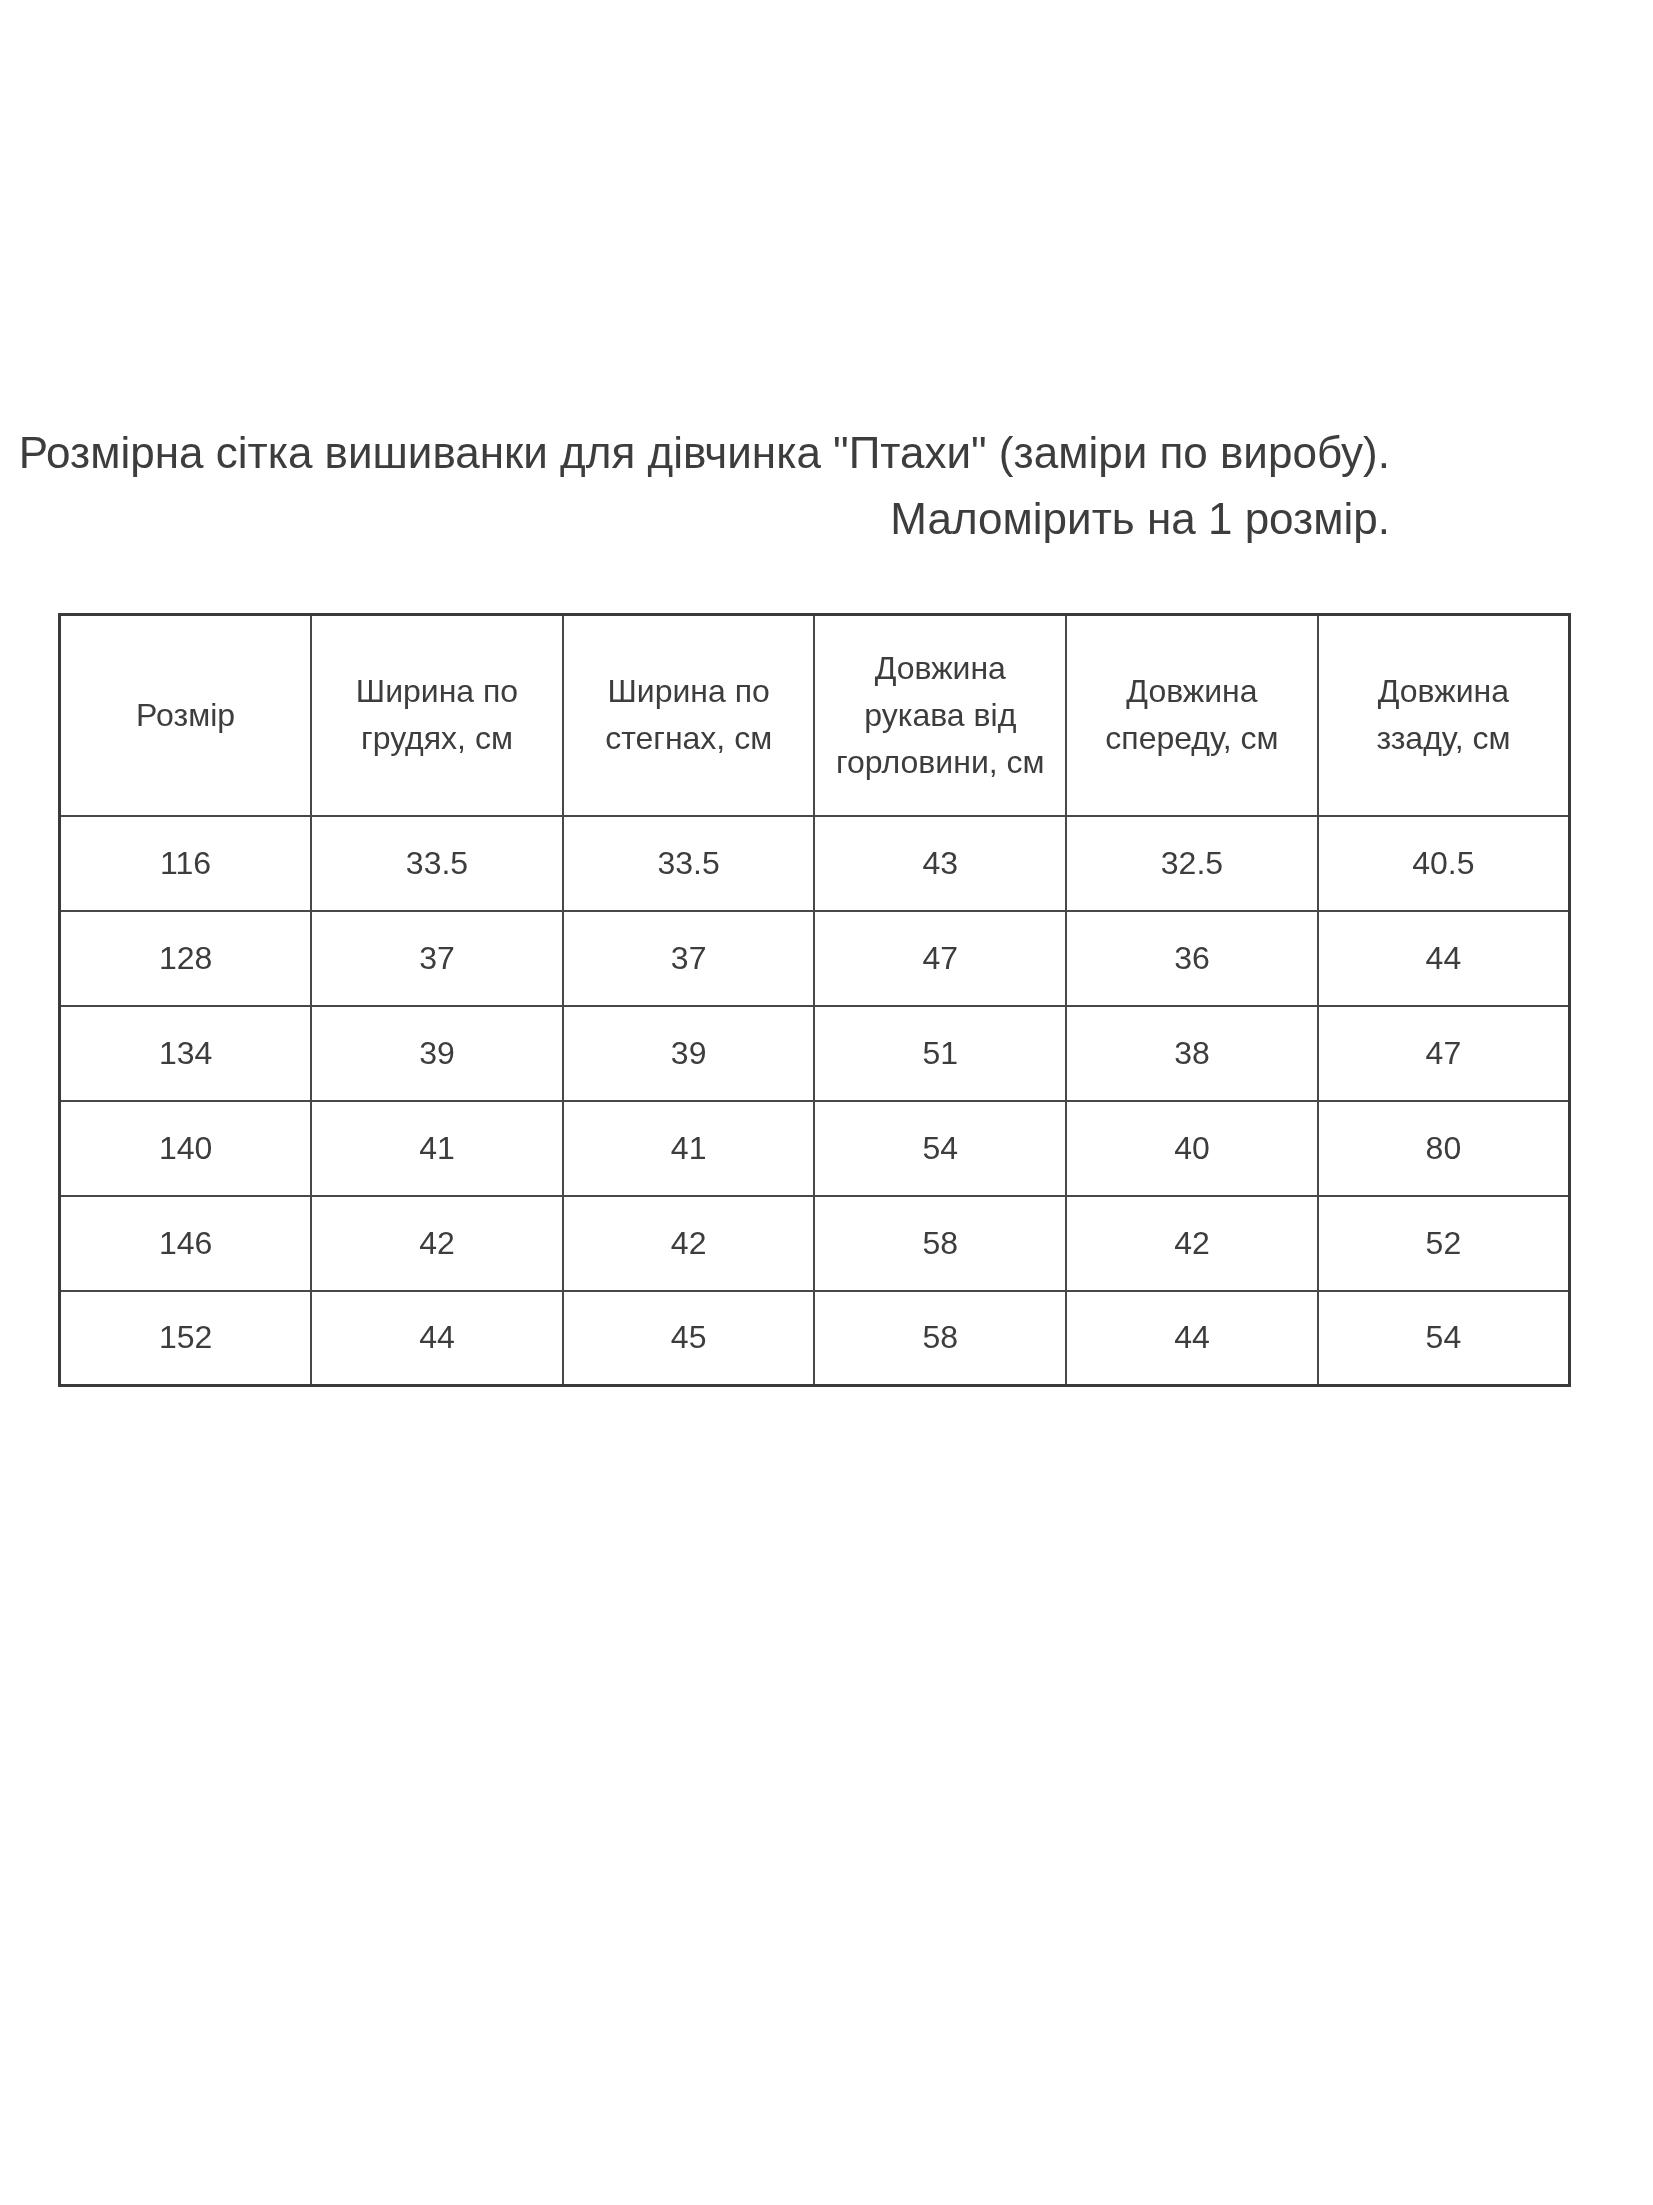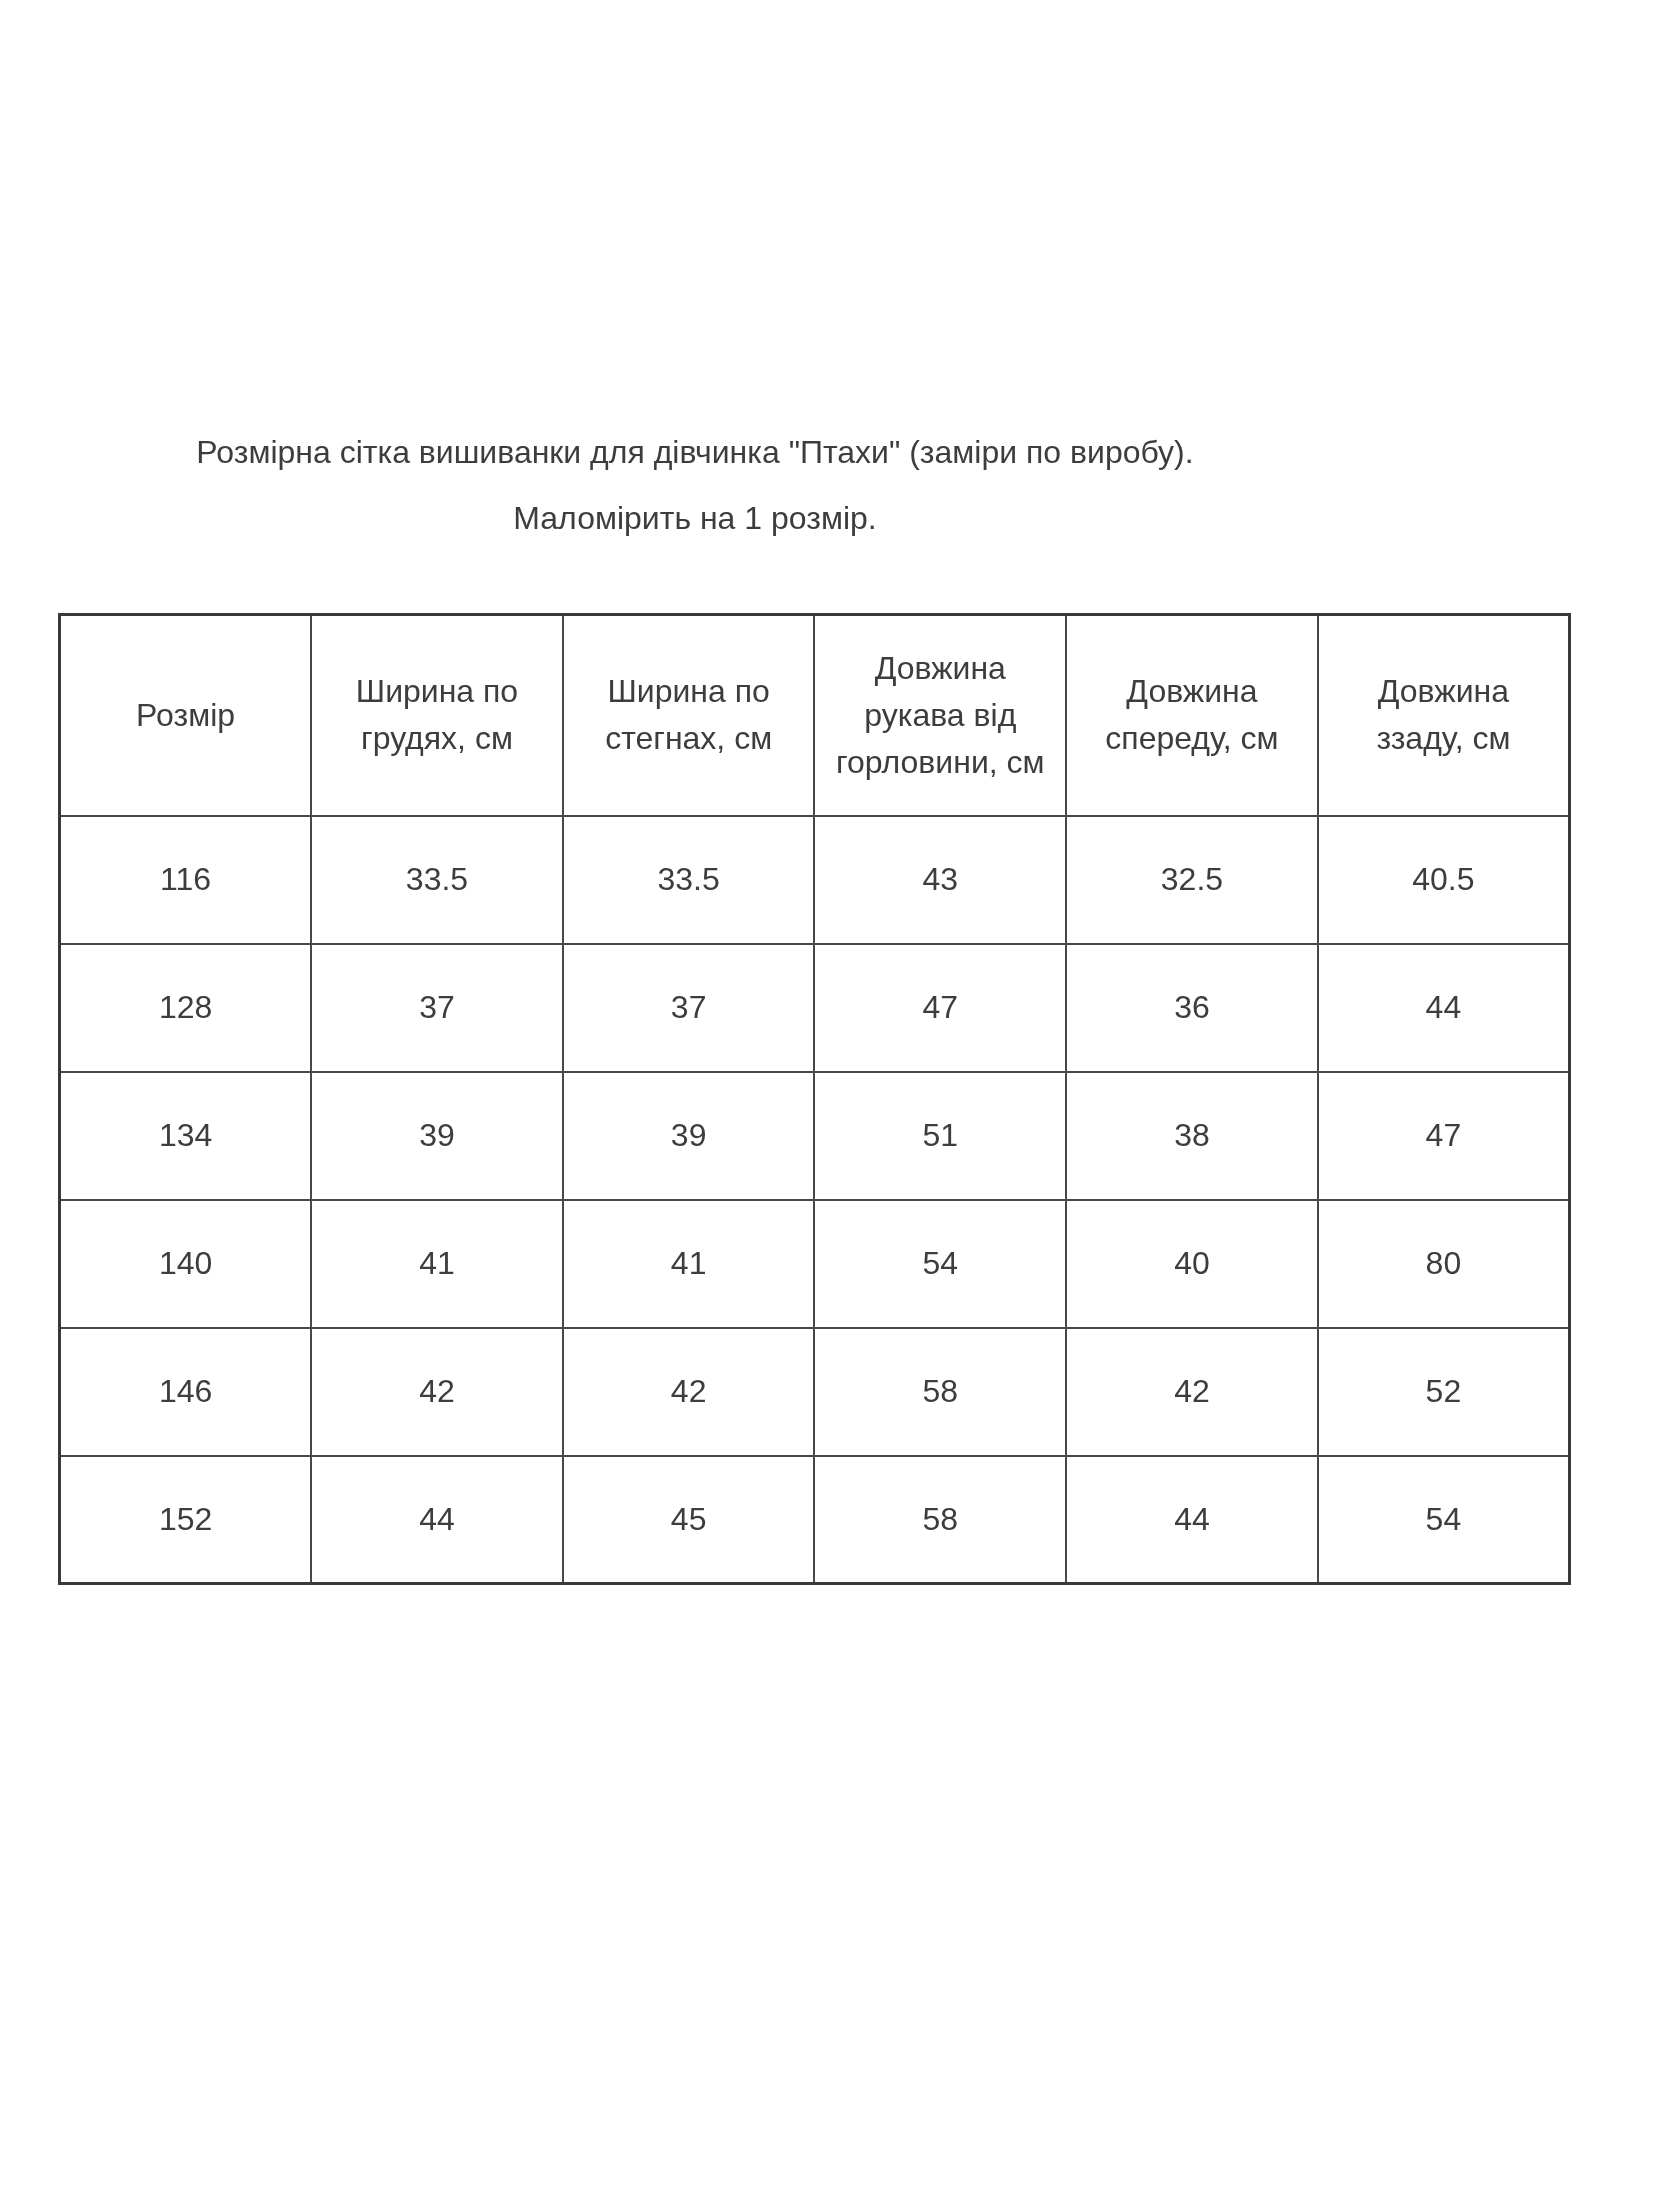--- a/index.html
+++ b/index.html
@@ -10,22 +10,22 @@
     position: relative;
     font-family: "Liberation Sans", sans-serif;
     color: #3d3d3d;
     overflow: hidden;
   }
   .titles {
     position: absolute;
     top: 436px;
     left: 0;
     width: 1390px;
-    text-align: center;
-    font-size: 32px;
+    text-align: right;
+    font-size: 44px;
   }
   .titles p {
     margin: 0 0 33px 0;
     line-height: 33px;
     font-weight: 400;
   }
   .size-table {
     position: absolute;
     top: 613px;
     left: 58px;
@@ -38,21 +38,21 @@
   }
   .size-table th,
   .size-table td {
     border: 2.5px solid #484848;
     text-align: center;
     vertical-align: middle;
     font-weight: 400;
     padding: 0;
   }
   .size-table thead tr { height: 201px; }
-  .size-table tbody tr { height: 128px; }
+  .size-table tbody tr { height: 95px; }
   .size-table th {
     white-space: pre-line;
     line-height: 1.47;
   }
 </style>
 </head>
 <body>
 
 <div class="titles">
   <p>Розмірна сітка вишиванки для дівчинка "Птахи" (заміри по виробу).</p>

